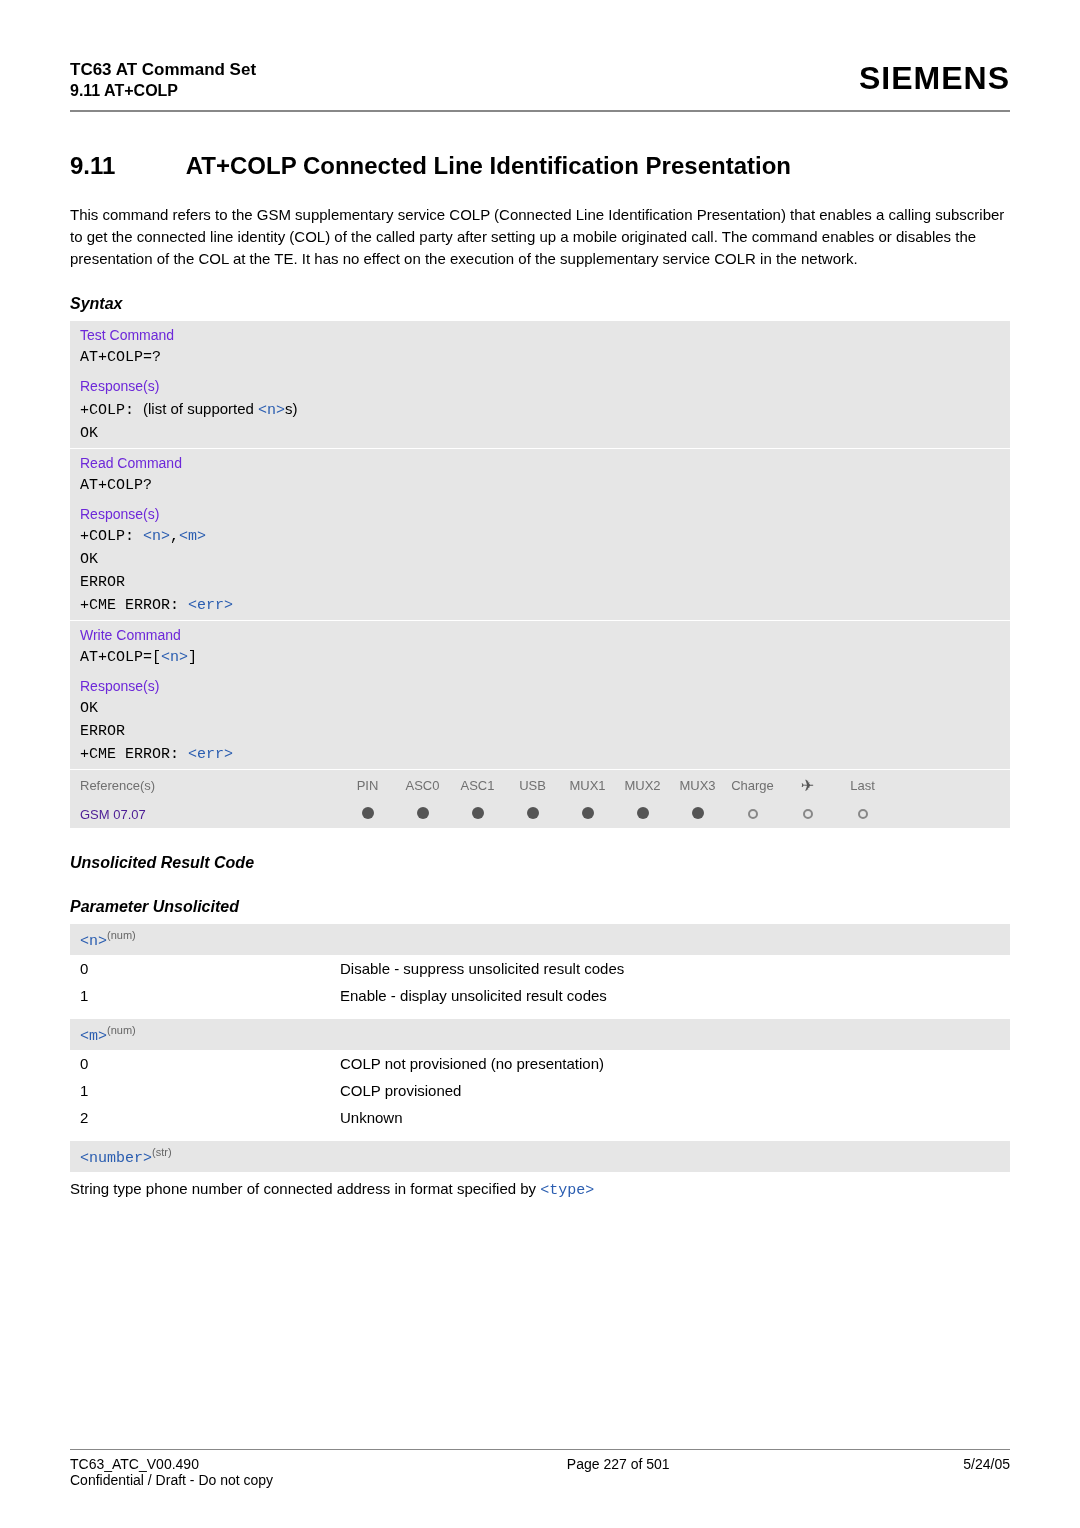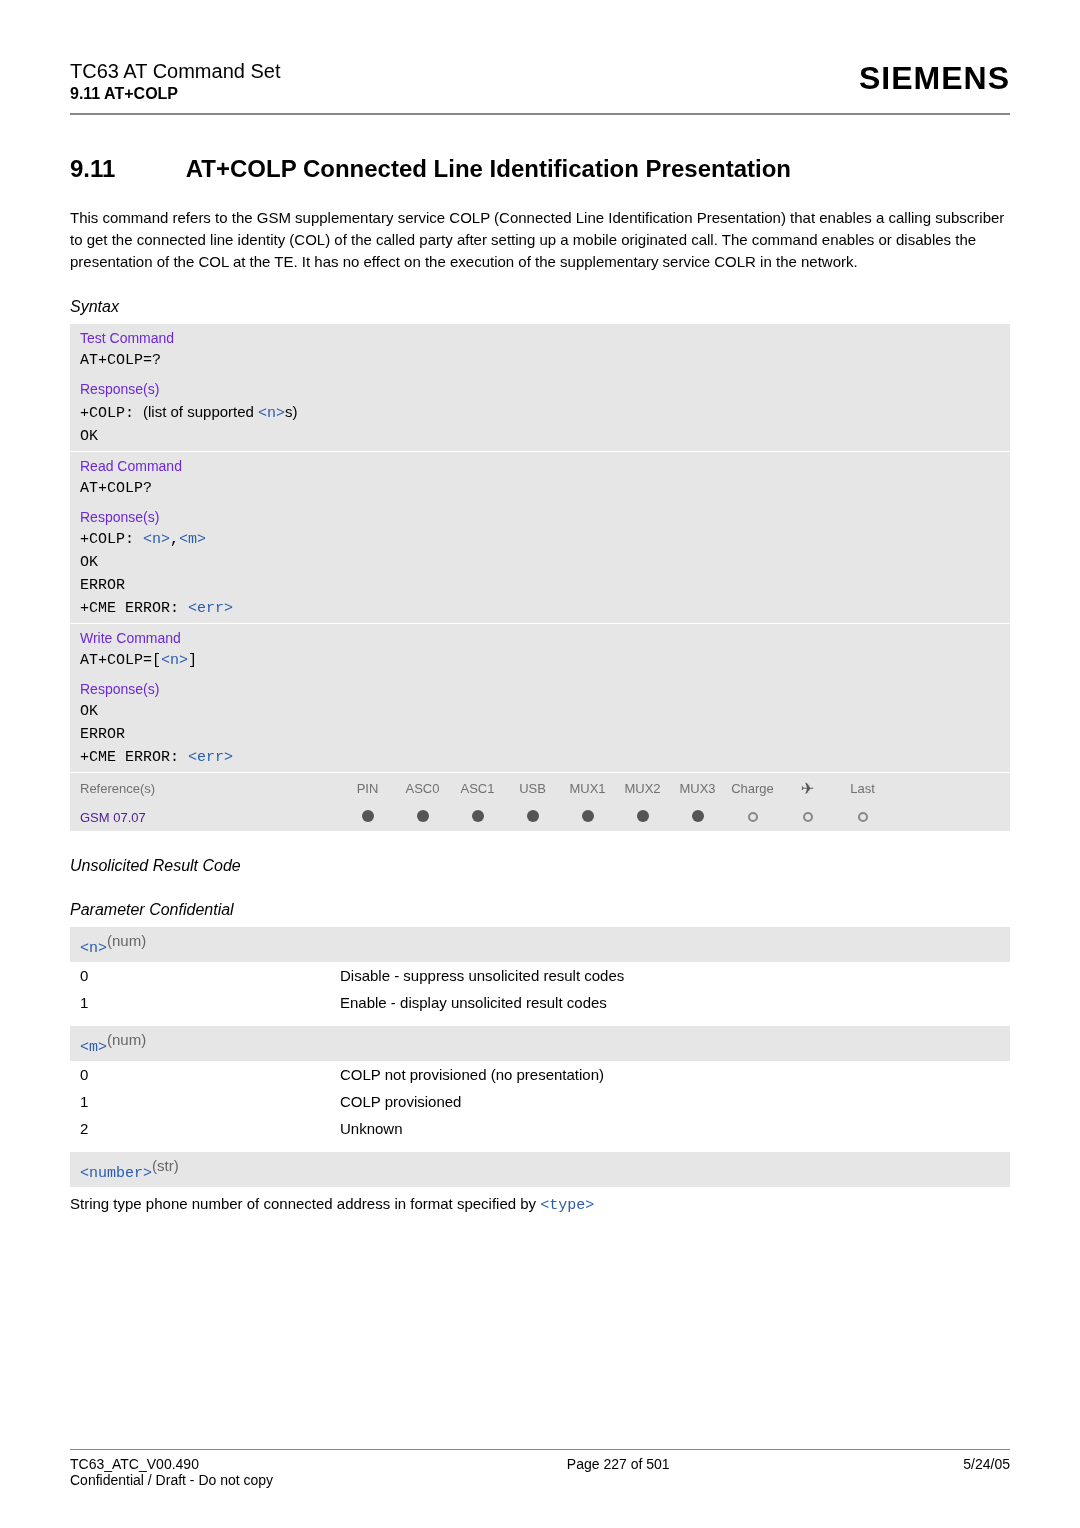--- a/index.html
+++ b/index.html
@@ -12,37 +12,37 @@
     position: relative;
     background: #fff;
   }
   .page-pad { padding: 60px 70px 40px 70px; }
   .header-row {
     display: flex;
     justify-content: space-between;
     align-items: flex-start;
     margin-bottom: 6px;
   }
-  .hdr-left .title { font-weight: normal; font-size: 20px; }
+  .hdr-left .title { font-weight: bold; font-size: 17px; }
   .hdr-left .sub { font-weight: bold; font-size: 16px; margin-top: 2px; }
   .siemens { font-weight: 900; font-size: 32px; letter-spacing: 1px; }
   .top-rule { border: 0; border-top: 2px solid #888; margin: 10px 0 40px 0; }
 
   h1.section {
     font-size: 24px;
     font-weight: bold;
     margin: 0 0 24px 0;
   }
   h1.section .num { display: inline-block; width: 110px; }
 
   .intro { font-size: 15px; line-height: 1.45; }
 
   .subhead {
     font-size: 16px;
-    font-weight: normal;
+    font-weight: bold;
     font-style: italic;
     margin: 26px 0 8px 0;
   }
 
   .block { margin-bottom: 1px; }
   .block .label-row {
     background: #e6e6e6;
     color: #6d28d9;
     font-size: 14px;
     padding: 6px 10px 4px 10px;
@@ -77,21 +77,21 @@
 
   .urc-code { font-family: "Courier New", monospace; font-size: 15px; margin: 6px 0 18px 0; }
 
   .param-block { margin-bottom: 10px; }
   .param-head {
     background: #e6e6e6;
     font-family: "Courier New", monospace;
     font-size: 15px;
     padding: 5px 10px;
   }
-  .param-head sup { font-family: Arial, Helvetica, sans-serif; font-size: 15px; color: #666; text-align: center; }
+  .param-head sup { font-family: Arial, Helvetica, sans-serif; font-size: 11px; color: #666; text-align: center; }
   .param-row {
     display: flex;
     font-size: 15px;
     padding: 5px 10px;
   }
   .param-row .pk { width: 260px; }
   .param-row .pv { flex: 1; }
   .param-note { font-size: 15px; padding: 8px 0 0 0; }
 
   .footer-rule { border: 0; border-top: 1px solid #888; margin: 0; }
@@ -193,21 +193,21 @@
     <div class="cell c"><span class="dot-solid"></span></div>
     <div class="cell c"><span class="dot-solid"></span></div>
     <div class="cell c"><span class="dot-solid"></span></div>
     <div class="cell c"><span class="dot-open"></span></div>
     <div class="cell c"><span class="dot-open"></span></div>
     <div class="cell c-last"><span class="dot-open"></span></div>
   </div>
 
   <div class="subhead" style="margin-top:26px">Unsolicited Result Code</div>
 
-  <div class="subhead">Parameter Confidential</div>
+  <div class="subhead">Parameter Unsolicited</div>
 
   <div class="param-block">
     <div class="param-head">
       <span class="link">&lt;n&gt;</span><sup>(num)</sup>
     </div>
     <div class="param-row">
       <div class="pk">0</div>
       <div class="pv">Disable - suppress unsolicited result codes</div>
     </div>
     <div class="param-row">

